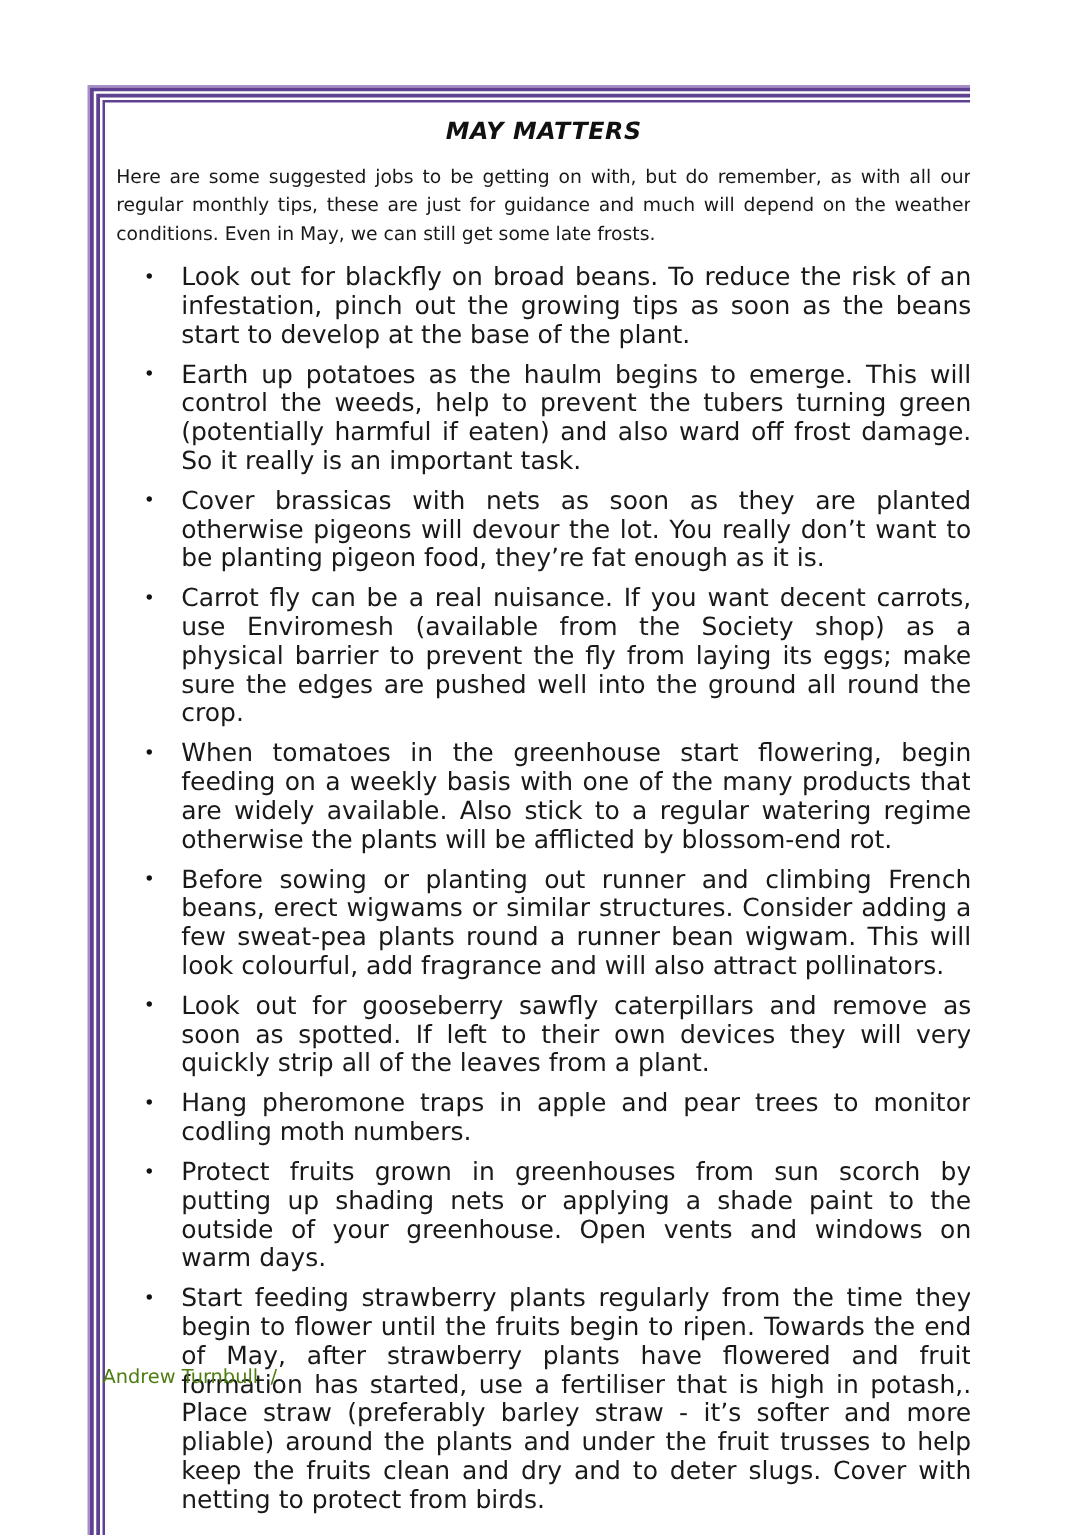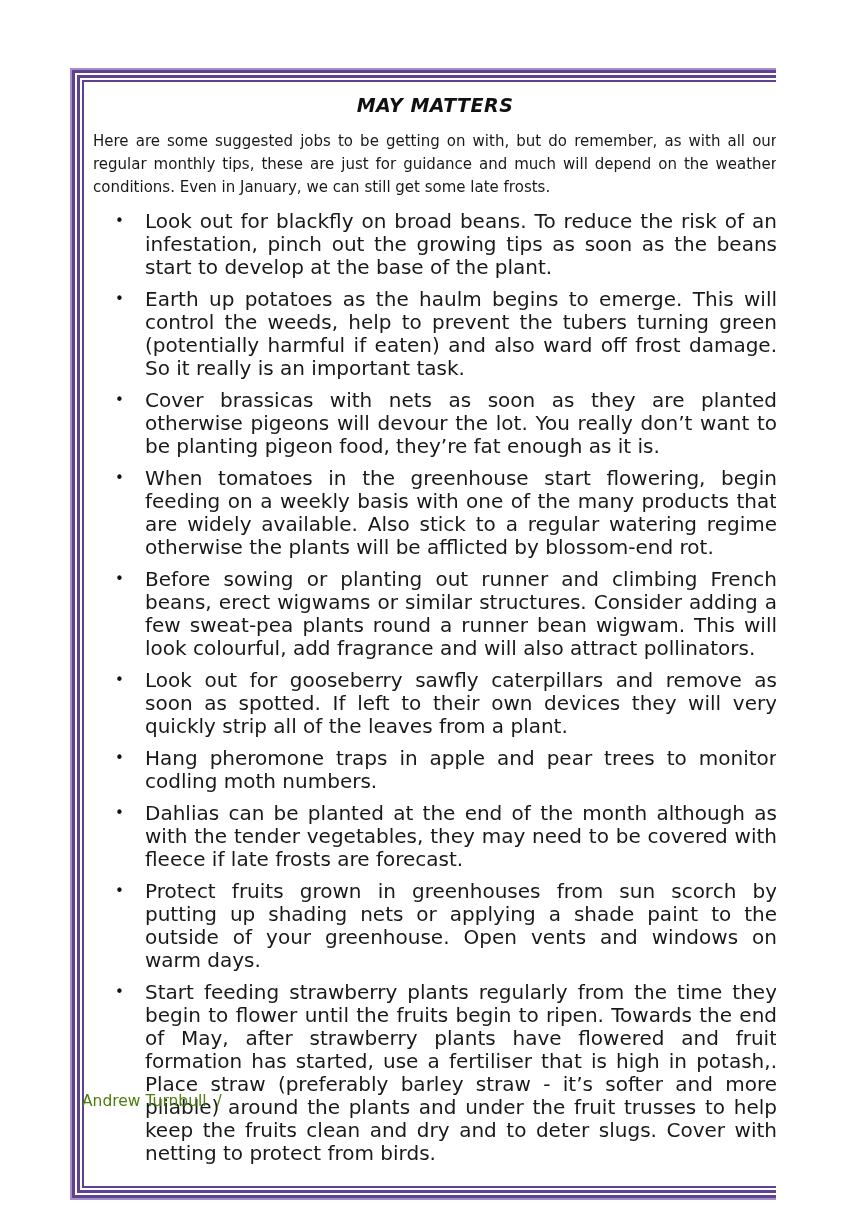--- a/index.html
+++ b/index.html
@@ -87,30 +87,30 @@
 </style>
 </head>
 <body>
 
 <div class="page">
   <div class="frame-outer">
     <div class="frame-mid">
       <div class="frame-inner">
         <div class="content">
           <h1 class="doc-title">MAY MATTERS</h1>
-          <p class="intro">Here are some suggested jobs to be getting on with, but do remember, as with all our regular monthly tips, these are just for guidance and much will depend on the weather conditions.  Even in January, we can still get some late frosts.</p>
+          <p class="intro">Here are some suggested jobs to be getting on with, but do remember, as with all our regular monthly tips, these are just for guidance and much will depend on the weather conditions.  Even in May, we can still get some late frosts.</p>
           <ul class="tips">
             <li>Look out for blackfly on broad beans.  To reduce the risk of an infestation, pinch out the growing tips as soon as the beans start to develop at the base of the plant.</li>
             <li>Earth up potatoes as the haulm begins to emerge.  This will control the weeds, help to prevent the tubers turning green (potentially harmful if eaten) and also ward off frost damage.  So it really is an important task.</li>
             <li>Cover brassicas with nets as soon as they are planted otherwise pigeons will devour the lot.  You really don’t want to be planting pigeon food, they’re fat enough as it is.</li>
+            <li>Carrot fly can be a real nuisance.  If you want decent carrots, use Enviromesh (available from the Society shop) as a physical barrier to prevent the fly from laying its eggs; make sure the edges are pushed well into the ground all round the crop.</li>
             <li>When tomatoes in the greenhouse start flowering, begin feeding on a weekly basis with one of the many products that are widely available.  Also stick to a regular watering regime otherwise the plants will be afflicted by blossom-end rot.</li>
             <li>Before sowing or planting out runner and climbing French beans, erect wigwams or similar structures.  Consider adding a few sweat-pea plants round a runner bean wigwam.  This will look colourful, add fragrance and will also attract pollinators.</li>
             <li>Look out for gooseberry sawfly caterpillars and remove as soon as spotted.  If left to their own devices they will very quickly strip all of the leaves from a plant.</li>
             <li>Hang pheromone traps in apple and pear trees to monitor codling moth numbers.</li>
-            <li>Dahlias can be planted at the end of the month although as with the tender vegetables, they may need to be covered with fleece if late frosts are forecast.</li>
             <li>Protect fruits grown in greenhouses from sun scorch by putting up shading nets or applying a shade paint to the outside of your greenhouse.  Open vents and windows on warm days.</li>
             <li>Start feeding strawberry plants regularly from the time they begin to flower until the fruits begin to ripen.  Towards the end of May, after strawberry plants have flowered and fruit formation has started, use a fertiliser that is high in potash,.  Place straw (preferably barley straw - it’s softer and more pliable) around the plants and under the fruit trusses to help keep the fruits clean and dry and to deter slugs.  Cover with netting to protect from birds.</li>
           </ul>
         </div>
       </div>
     </div>
   </div>
   <div class="footer">Andrew Turnbull  /</div>
 </div>
 

